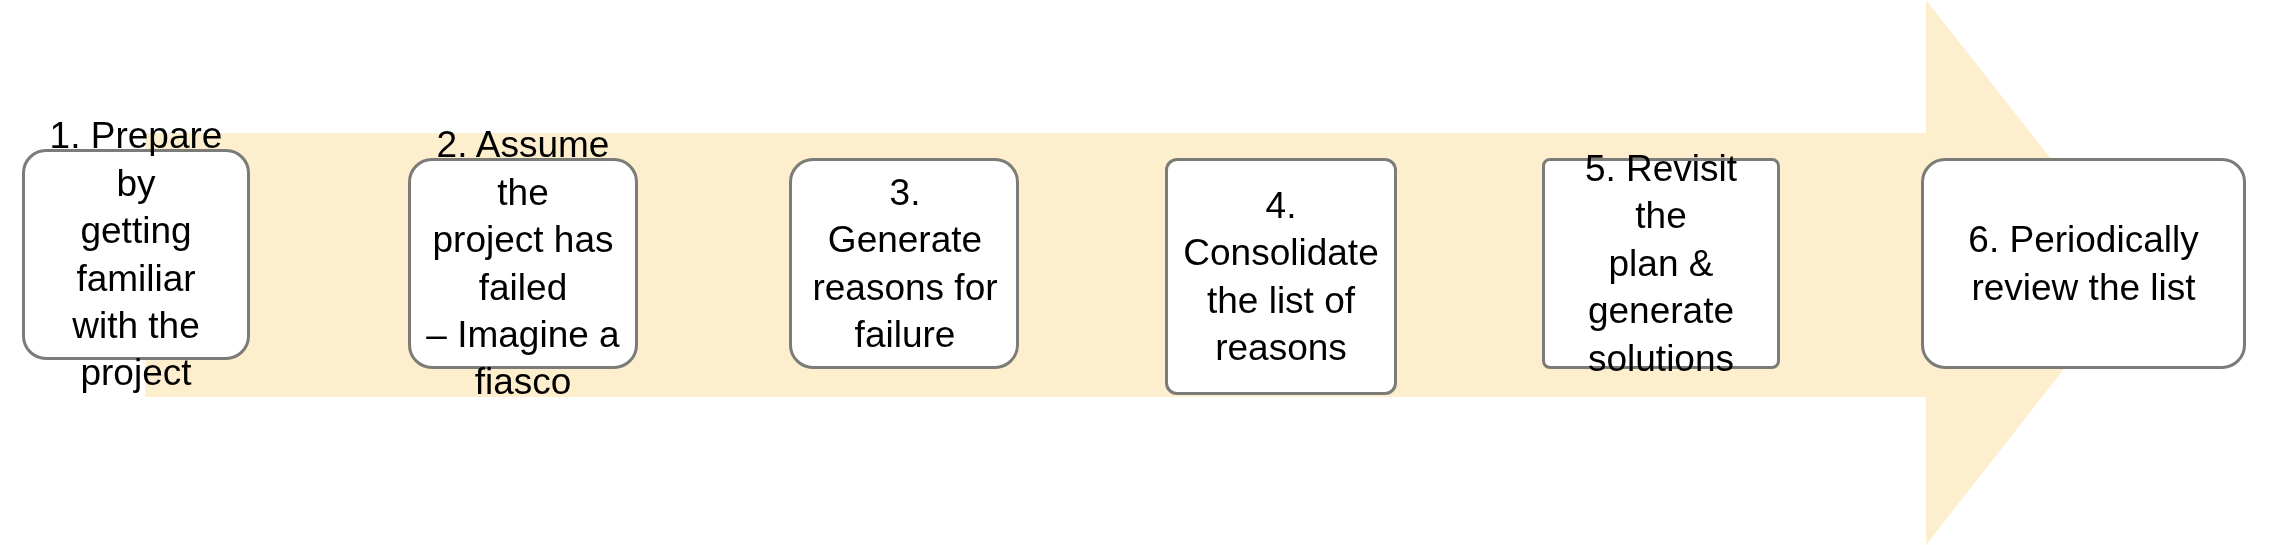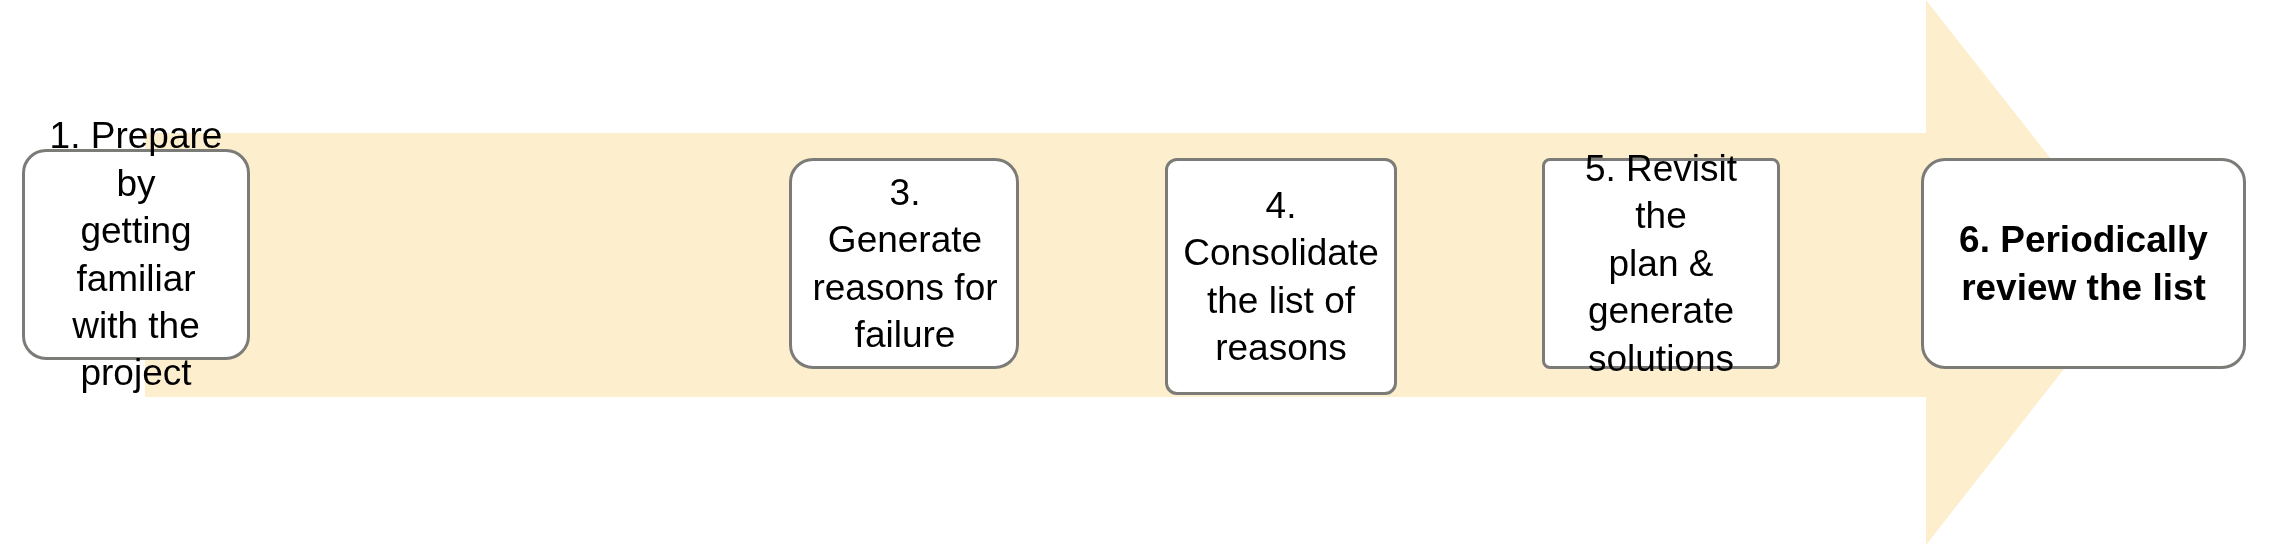--- a/index.html
+++ b/index.html
@@ -34,29 +34,33 @@
 <div id="stage" style="background: rgb(255, 255, 255);">
 
   <svg id="arrow-layer" viewBox="0 0 2270 545" width="2270" height="545" xmlns="http://www.w3.org/2000/svg">
     <polygon id="arrow-poly" points="145,133 1926,133 1926,0 2140,272 1926,545 1926,397 145,397" fill="#fdefcd" stroke="none"></polygon>
   </svg>
 
   <div class="step-box" style="left: 22px; top: 149px; width: 228px; height: 211px; background: rgb(255, 255, 255); border: 3px solid rgb(123, 123, 120); border-radius: 24px; color: rgb(0, 0, 0);">1. Prepare by
 getting familiar
 with the project</div>
 
+  <div class="step-box" style="left: 408px; top: 158px; width: 230px; height: 211px; background: rgb(255, 255, 255); border: 3px solid rgb(123, 123, 120); border-radius: 24px; color: rgb(0, 0, 0);">2. Assume the
+project has failed
+– Imagine a
+fiasco</div>
 
   <div class="step-box" style="left: 789px; top: 158px; width: 230px; height: 211px; background: rgb(255, 255, 255); border: 3px solid rgb(123, 123, 120); border-radius: 24px; color: rgb(0, 0, 0); padding-left: 16px;">3. Generate
 reasons for
 failure</div>
 
   <div class="step-box" style="left: 1165px; top: 158px; width: 232px; height: 237px; background: rgb(255, 255, 255); border: 3px solid rgb(123, 123, 120); border-radius: 12px; color: rgb(0, 0, 0);">4. Consolidate
 the list of
 reasons</div>
 
   <div class="step-box" style="left: 1542px; top: 158px; width: 238px; height: 211px; background: rgb(255, 255, 255); border: 3px solid rgb(123, 123, 120); border-radius: 8px; color: rgb(0, 0, 0);">5. Revisit the
 plan &amp; generate
 solutions</div>
 
-  <div class="step-box" style="left: 1921px; top: 158px; width: 325px; height: 211px; background: rgb(255, 255, 255); border: 3px solid rgb(123, 123, 120); border-radius: 24px; color: rgb(0, 0, 0); font-weight: bold;">6. Periodically
+  <div class="step-box" style="left: 1921px; top: 158px; width: 325px; height: 211px; background: rgb(255, 255, 255); border: 3px solid rgb(123, 123, 120); border-radius: 24px; color: rgb(0, 0, 0);">6. Periodically
 review the list</div>
 
 </div>
 
 </body></html>

